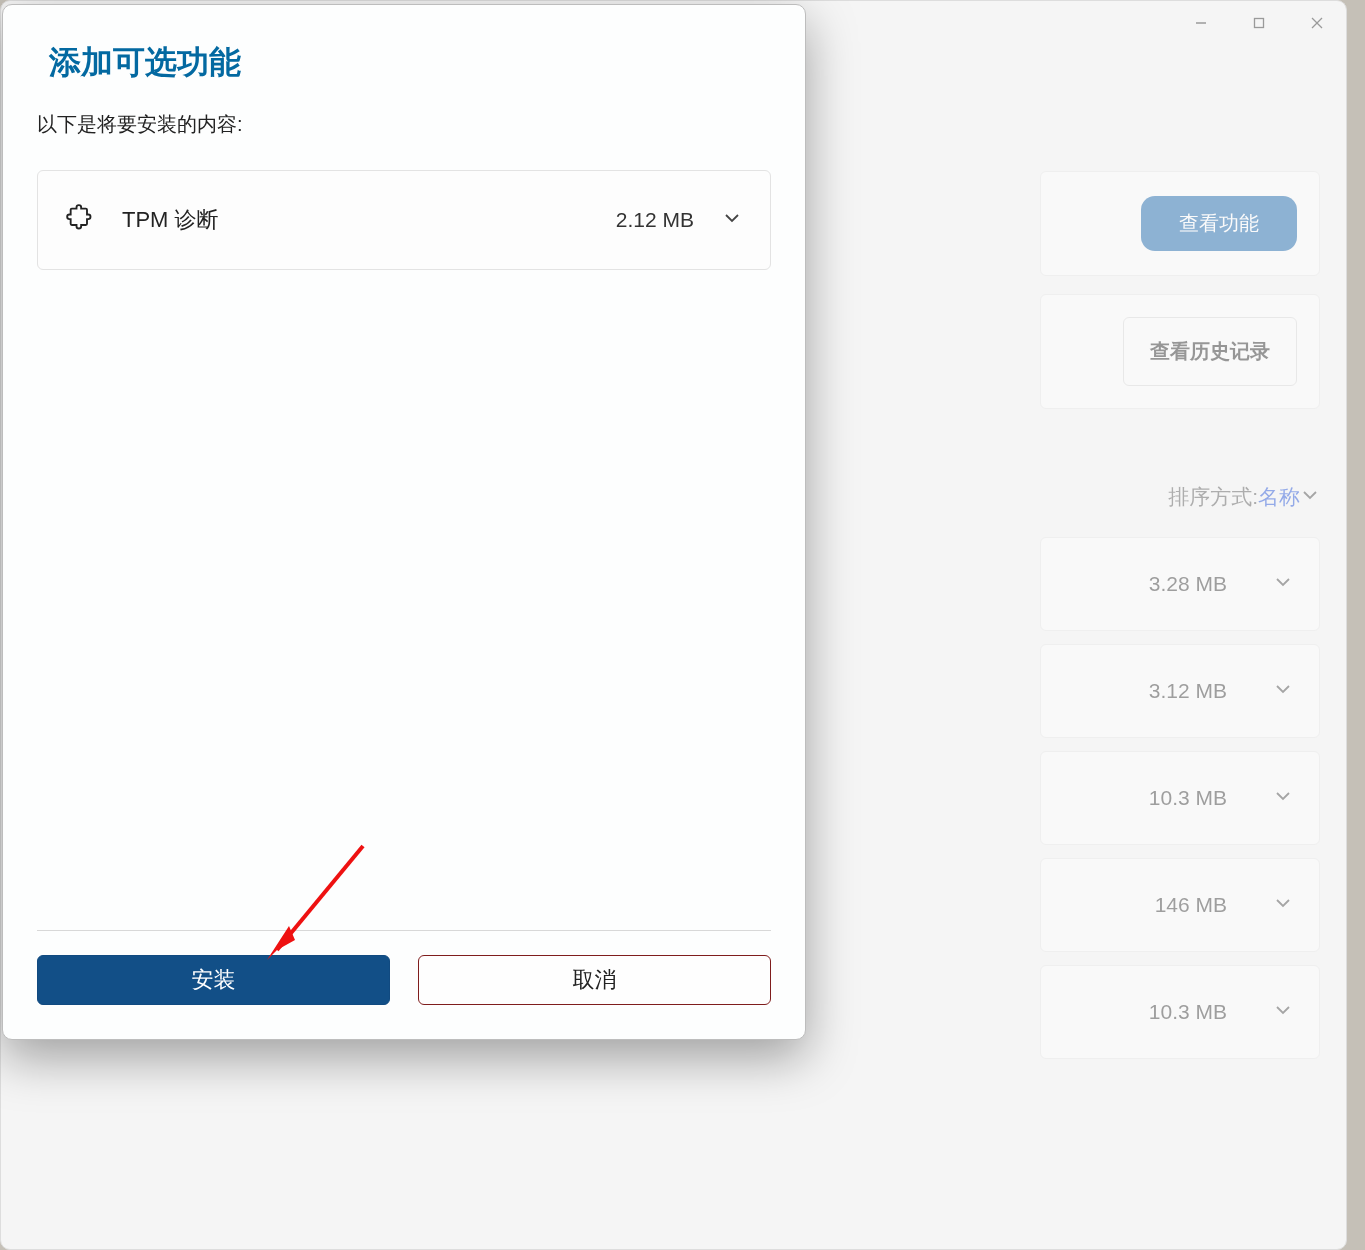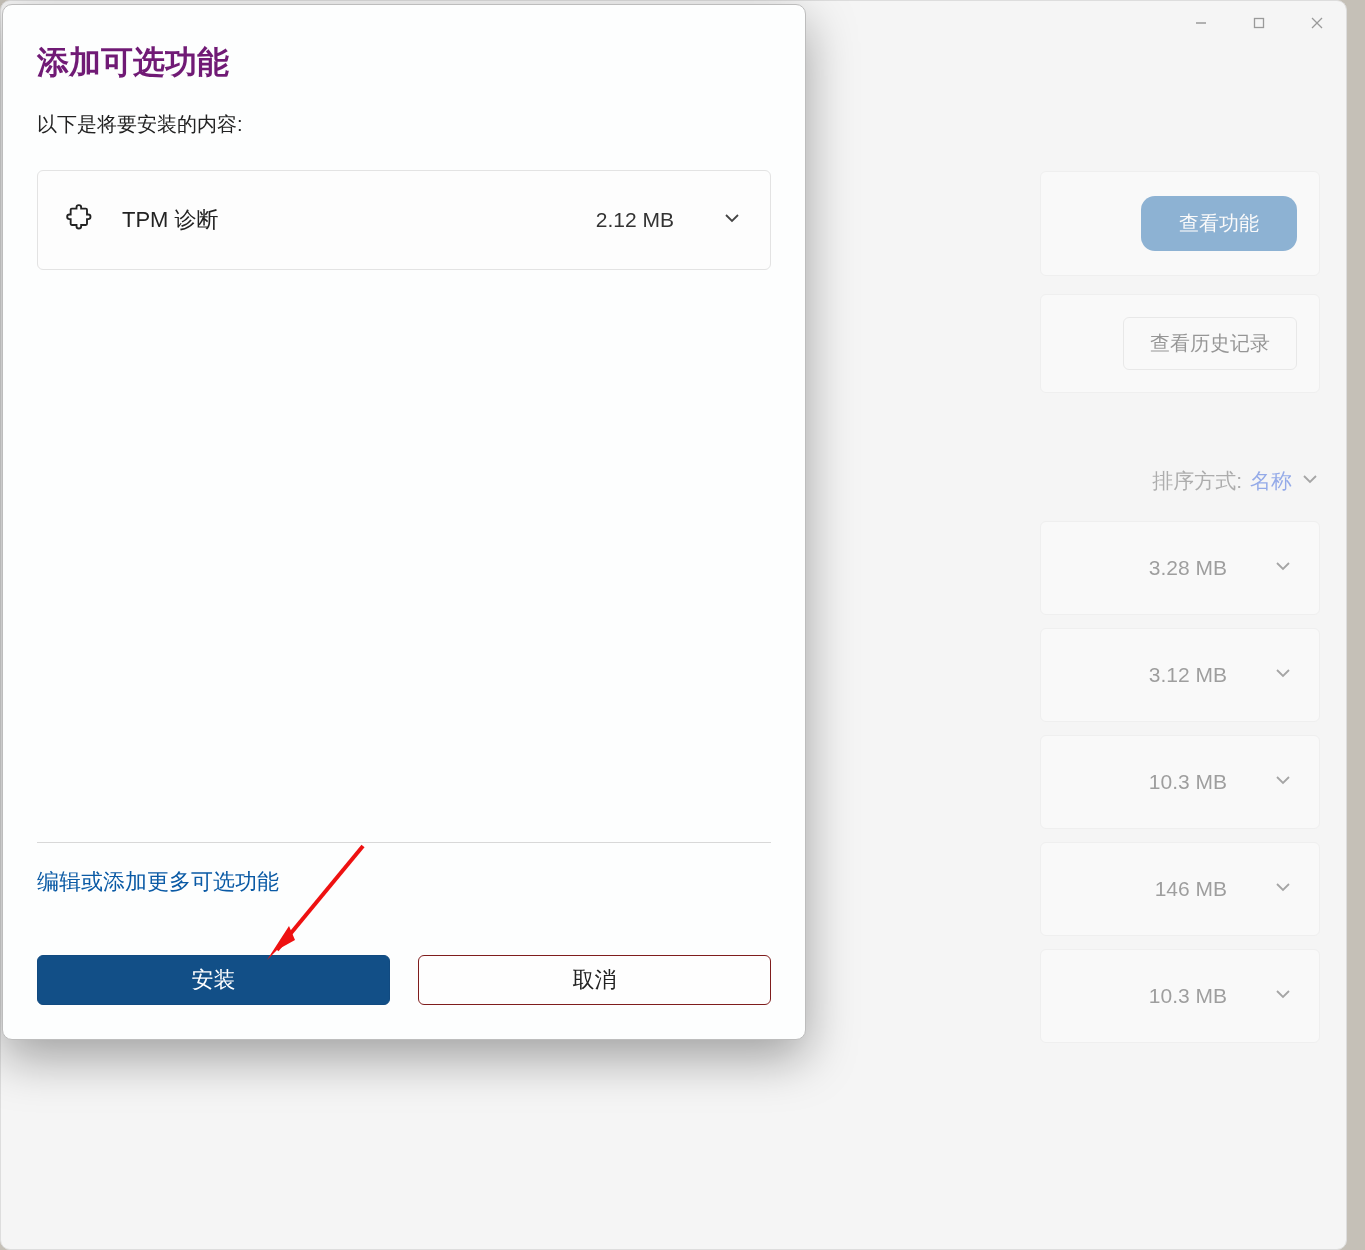--- a/index.html
+++ b/index.html
@@ -82,30 +82,30 @@
     padding: 14px 38px;
     font-size: 20px;
     cursor: pointer;
   }
 
   .btn-secondary-bg {
     background: #fcfcfc;
     color: #222;
     border: 1px solid #d8d8d8;
     border-radius: 6px;
-    padding: 12px 26px;
+    padding: 20px 26px;
     font-size: 20px;
     cursor: pointer;
+    font-weight: bold;
   }
 
   .sort-row {
     display: flex;
     justify-content: flex-end;
     align-items: center;
-    gap: 8px;
     font-size: 21px;
     color: #555;
     margin: 74px 0 26px 0;
   }
   .sort-row .value { color: #1d4ed8; }
 
   .feature-row {
     background: #fdfdfd;
     border: 1px solid #e6e6e6;
     border-radius: 6px;
@@ -139,22 +139,23 @@
     border-radius: 10px;
     box-shadow: 0 18px 50px rgba(0,0,0,0.35);
     display: flex;
     flex-direction: column;
     padding: 36px 34px 34px 34px;
   }
 
   .dialog-title {
     font-size: 32px;
     font-weight: 600;
-    color: #701a75;
+    color: #0369a1;
     margin-bottom: 26px;
+    margin-left: 12px;
   }
 
   .dialog-sub {
     font-size: 20px;
     color: #222;
     margin-bottom: 32px;
   }
 
   .item-card {
     border: 1px solid #e3e3e3;
@@ -177,21 +178,20 @@
 
   .item-name {
     flex: 1;
     font-size: 22px;
     color: #222;
   }
 
   .item-size {
     font-size: 21px;
     color: #333;
-    margin-right: 20px;
   }
 
   .chev svg {
     width: 20px;
     height: 20px;
     stroke: #444;
     fill: none;
     stroke-width: 1.8;
   }
 
@@ -340,21 +340,20 @@
     <span class="chev">
       <svg viewBox="0 0 20 20">
           <polyline points="4 7 10 13 16 7"></polyline>
         </svg>
     </span>
   </div>
 
   <div class="dialog-spacer"></div>
   <div class="dialog-sep"></div>
 
-  <div class="edit-link">编辑或添加更多可选功能</div>
 
   <div class="dialog-buttons">
     <button class="btn btn-primary">安装</button>
     <button class="btn btn-default">取消</button>
   </div>
 </div>
 
 <div class="arrow-annot">
   <svg viewBox="0 0 120 130">
     <line x1="108" y1="6" x2="22" y2="110" stroke="#e11" stroke-width="4"></line>

